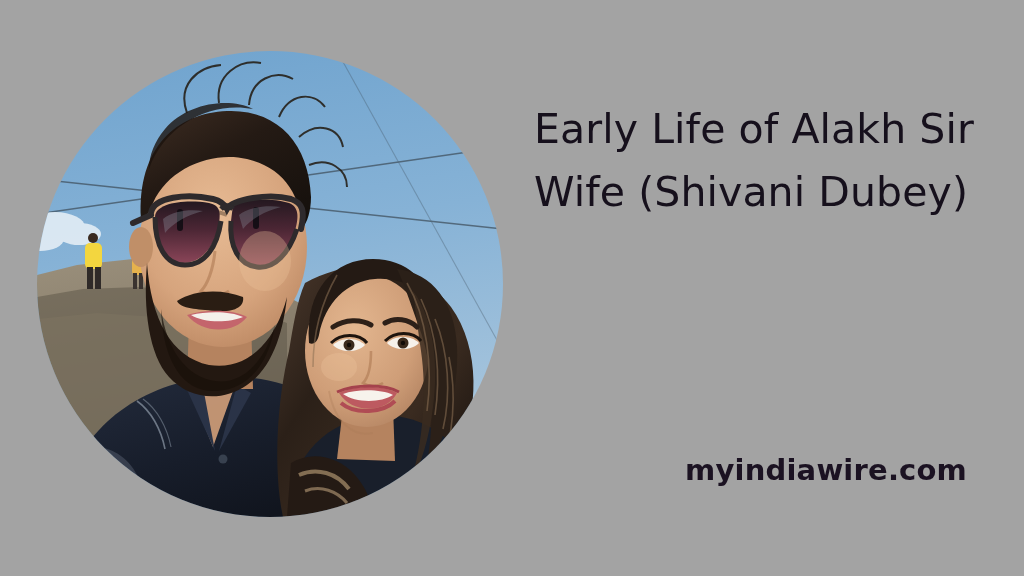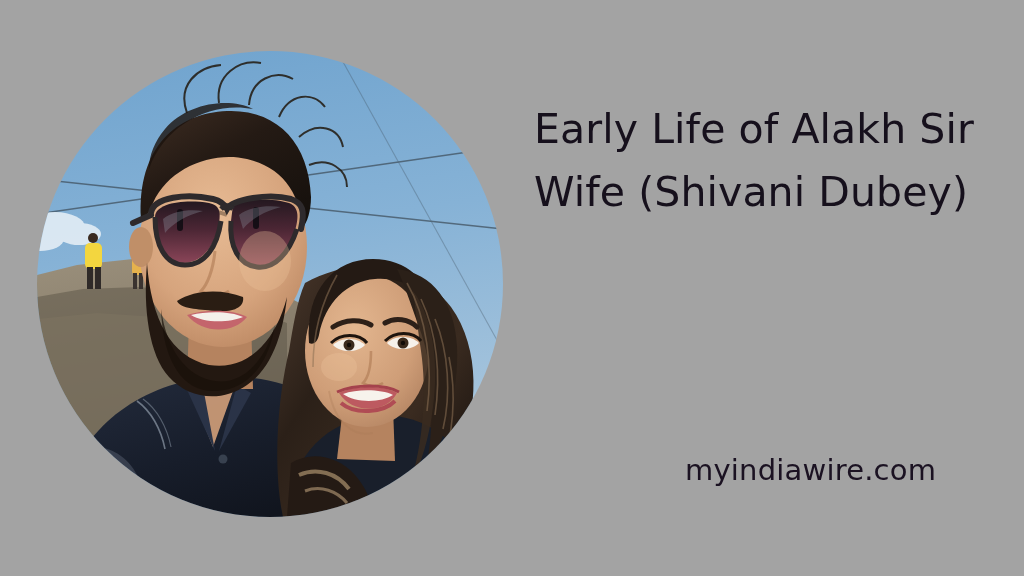--- a/index.html
+++ b/index.html
@@ -52,21 +52,21 @@
     white-space: pre-line;
   }
 
   #watermark {
     position: absolute;
     left: 685px;
     top: 452px;
     color: #1b1222;
     font-size: 29px;
     line-height: 36px;
-    font-weight: 400;
+    font-weight: 700;
     letter-spacing: 0.2px;
     text-align: center;
   }
 </style>
 </head>
 <body>
 
 <div id="banner">
 
   <div id="photo-frame">

